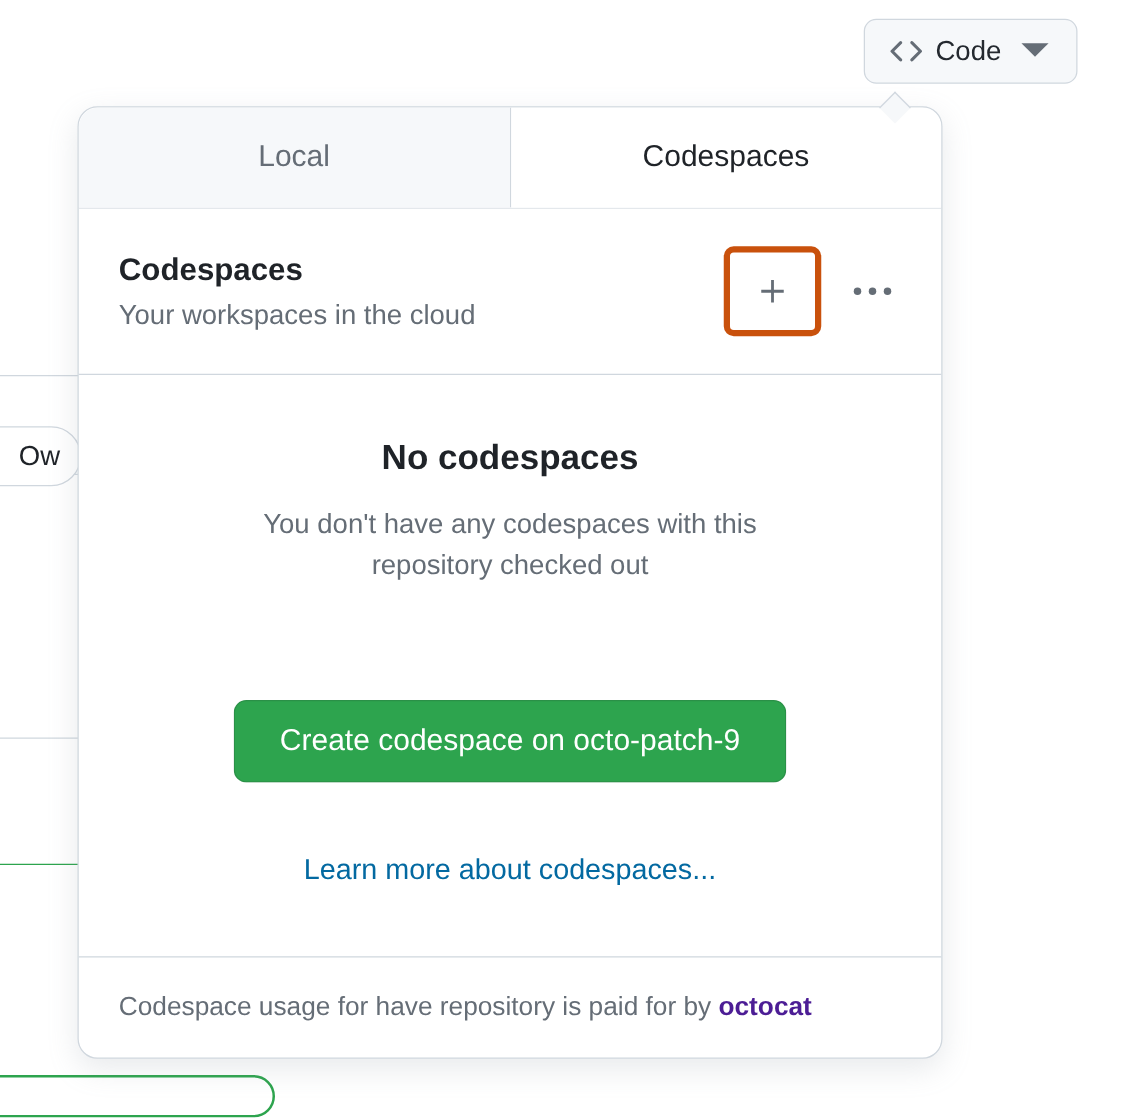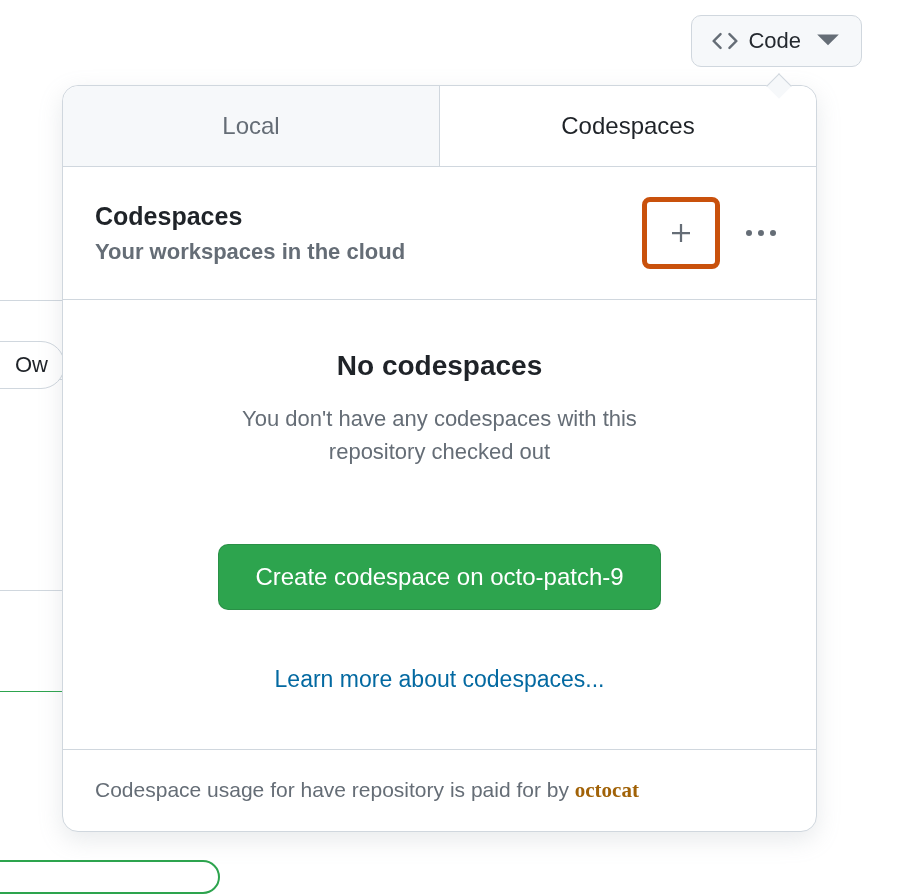--- a/index.html
+++ b/index.html
@@ -79,21 +79,21 @@
       width: 340px;
       height: 34px;
       border: 2px solid #2da44e;
       border-radius: 20px;
       background: #ffffff;
     }
     .popover {
       position: absolute;
       top: 85px;
       left: 62px;
-      width: 755px;
+      width: 692px;
       background: #ffffff;
       border: 1px solid #d0d7de;
       border-radius: 16px;
       box-shadow: 0 8px 24px rgba(140,149,159,0.2);
     }
     .popover-caret {
       position: absolute;
       top: -9px;
       right: 28px;
       width: 18px;
@@ -137,21 +137,20 @@
     }
     .header-text h3 {
       font-size: 25px;
       font-weight: 600;
       color: #1f2328;
       margin-bottom: 8px;
     }
     .header-text p {
       font-size: 22px;
       color: #656d76;
-      font-weight: bold;
     }
     .header-actions {
       display: flex;
       align-items: center;
       gap: 18px;
     }
     .plus-button {
       width: 78px;
       height: 72px;
       display: flex;
@@ -202,38 +201,38 @@
       display: inline-block;
       background: #2da44e;
       color: #ffffff;
       font-size: 24px;
       font-weight: 500;
       padding: 18px 36px;
       border-radius: 10px;
       border: 1px solid rgba(27,31,36,0.15);
       cursor: pointer;
       margin-bottom: 56px;
+      margin-top: 16px;
     }
     .learn-more {
       display: block;
       color: #0369a1;
       font-size: 23px;
       font-weight: 500;
       text-decoration: none;
       cursor: pointer;
     }
     .footer {
       padding: 28px 32px;
       font-size: 21px;
       color: #656d76;
     }
     .footer strong {
-      color: #a16207;
+      color: #4c1d95;
       font-weight: 600;
-      font-family: Liberation Serif, serif;
     }
   </style>
 </head>
 <body>
 
 <div class="bg-row bg-row-1"></div>
 <div class="bg-pill">
   <span>Ow</span>
 </div>
 <div class="bg-row bg-row-2"></div>

